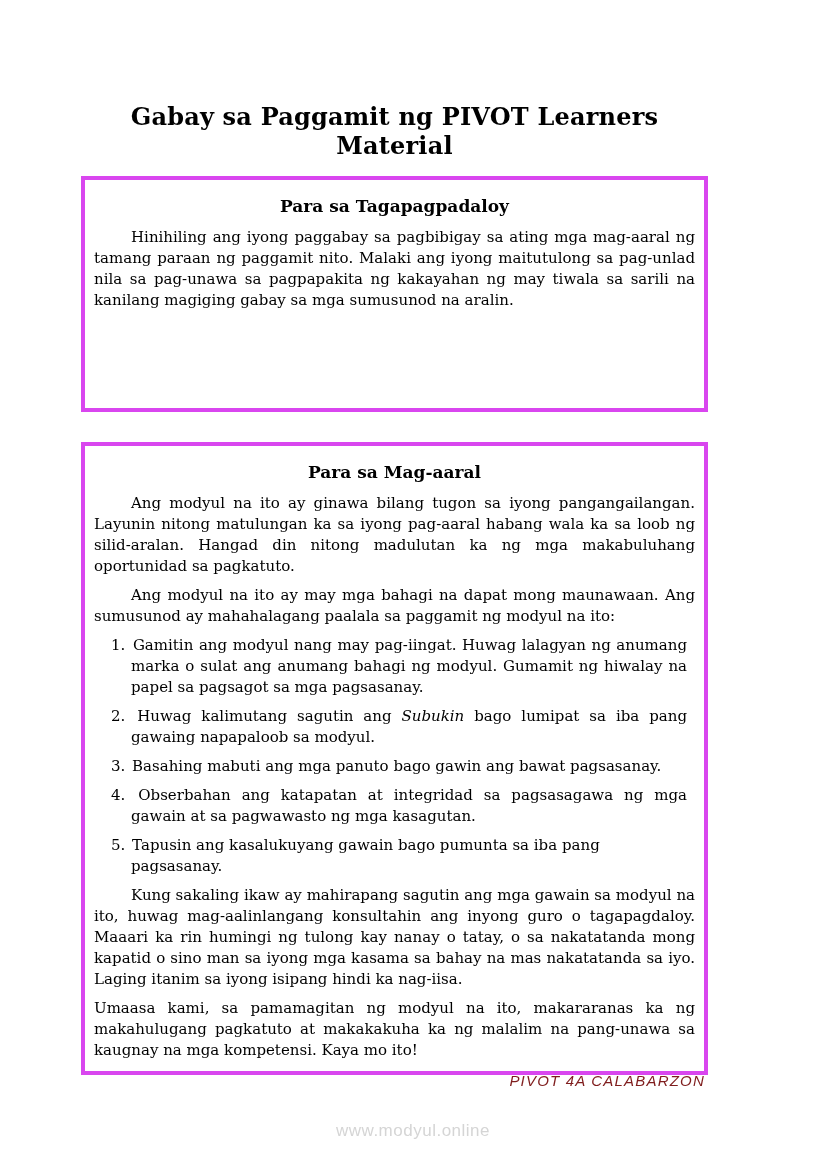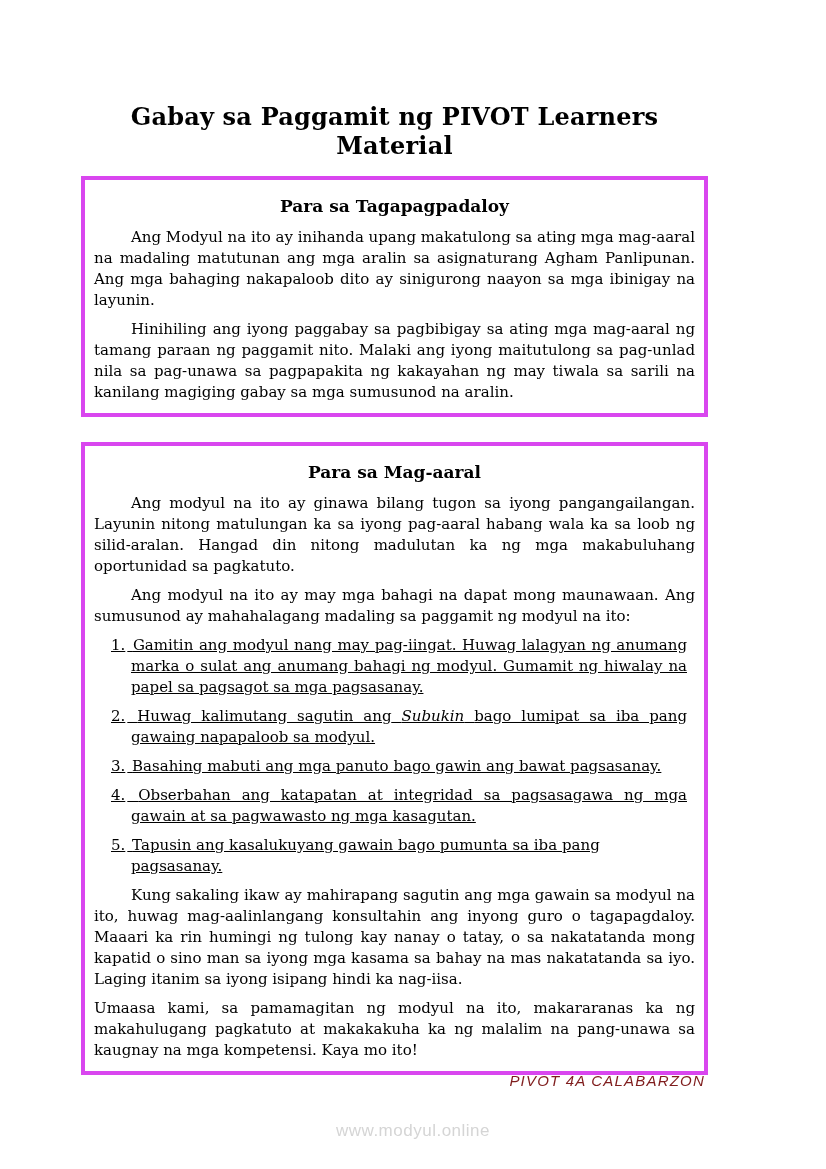--- a/index.html
+++ b/index.html
@@ -38,21 +38,21 @@
     font-size: 17px; font-weight: 700;
     margin: 6px 0 10px 0;
     line-height: 21px;
   }
   .box p {
     margin: 0 0 8px 0;
     text-align: justify;
   }
   .box p:last-child { margin-bottom: 0; }
   .indent { text-indent: 37px; }
-  .num-list { margin: 0 8px 0 17px; text-decoration: underline; }
+  .num-list { margin: 0 8px 0 17px; }
   .li {
     padding-left: 20px;
     text-indent: -20px;
     text-align: justify;
     margin: 0 0 8px 0;
   }
   .li .num { padding-right: 2px; }
   .italic { font-style: italic; }
   .footer-brand {
     position: absolute;
@@ -75,28 +75,27 @@
 </style>
 </head>
 <body>
 
 <div class="page">
 
   <div class="doc-title">Gabay sa Paggamit ng PIVOT Learners Material</div>
 
   <div class="box box-facilitator">
     <div class="box-heading">Para sa Tagapagpadaloy</div>
-    <p class="indent">Ang Modyul na ito ay inihanda upang makatulong sa ating mga mag-aaral na madaling matutunan ang mga aralin sa asignaturang Agham Panlipunan. Ang mga bahaging nakapaloob dito ay sinigurong naayon sa mga ibinigay na layunin.</p>
     <p class="indent">Hinihiling ang iyong paggabay sa pagbibigay sa ating mga mag-aaral ng tamang paraan ng paggamit nito. Malaki ang iyong maitutulong sa pag-unlad nila sa pag-unawa sa pagpapakita ng kakayahan ng may tiwala sa sarili na kanilang magiging gabay sa mga sumusunod na aralin.</p>
   </div>
 
   <div class="box box-learner">
     <div class="box-heading">Para sa Mag-aaral</div>
     <p class="indent">Ang modyul na ito ay ginawa bilang tugon sa iyong pangangailangan. Layunin nitong matulungan ka sa iyong pag-aaral habang wala ka sa loob ng silid-aralan. Hangad din nitong madulutan ka ng mga makabuluhang oportunidad sa pagkatuto.</p>
-    <p class="indent">Ang modyul na ito ay may mga bahagi na dapat mong maunawaan. Ang sumusunod ay mahahalagang madaling sa paggamit ng modyul na ito:</p>
+    <p class="indent">Ang modyul na ito ay may mga bahagi na dapat mong maunawaan. Ang sumusunod ay mahahalagang paalala sa paggamit ng modyul na ito:</p>
 
     <div class="num-list">
       <div class="li">
         <span class="num">1.</span>
         <span>Gamitin ang modyul nang may pag-iingat. Huwag lalagyan ng anumang marka o sulat ang anumang bahagi ng modyul. Gumamit ng hiwalay na papel sa pagsagot sa mga pagsasanay.</span>
       </div>
       <div class="li">
         <span class="num">2.</span>
         <span>Huwag kalimutang sagutin ang</span>
         <span class="italic">Subukin</span>

